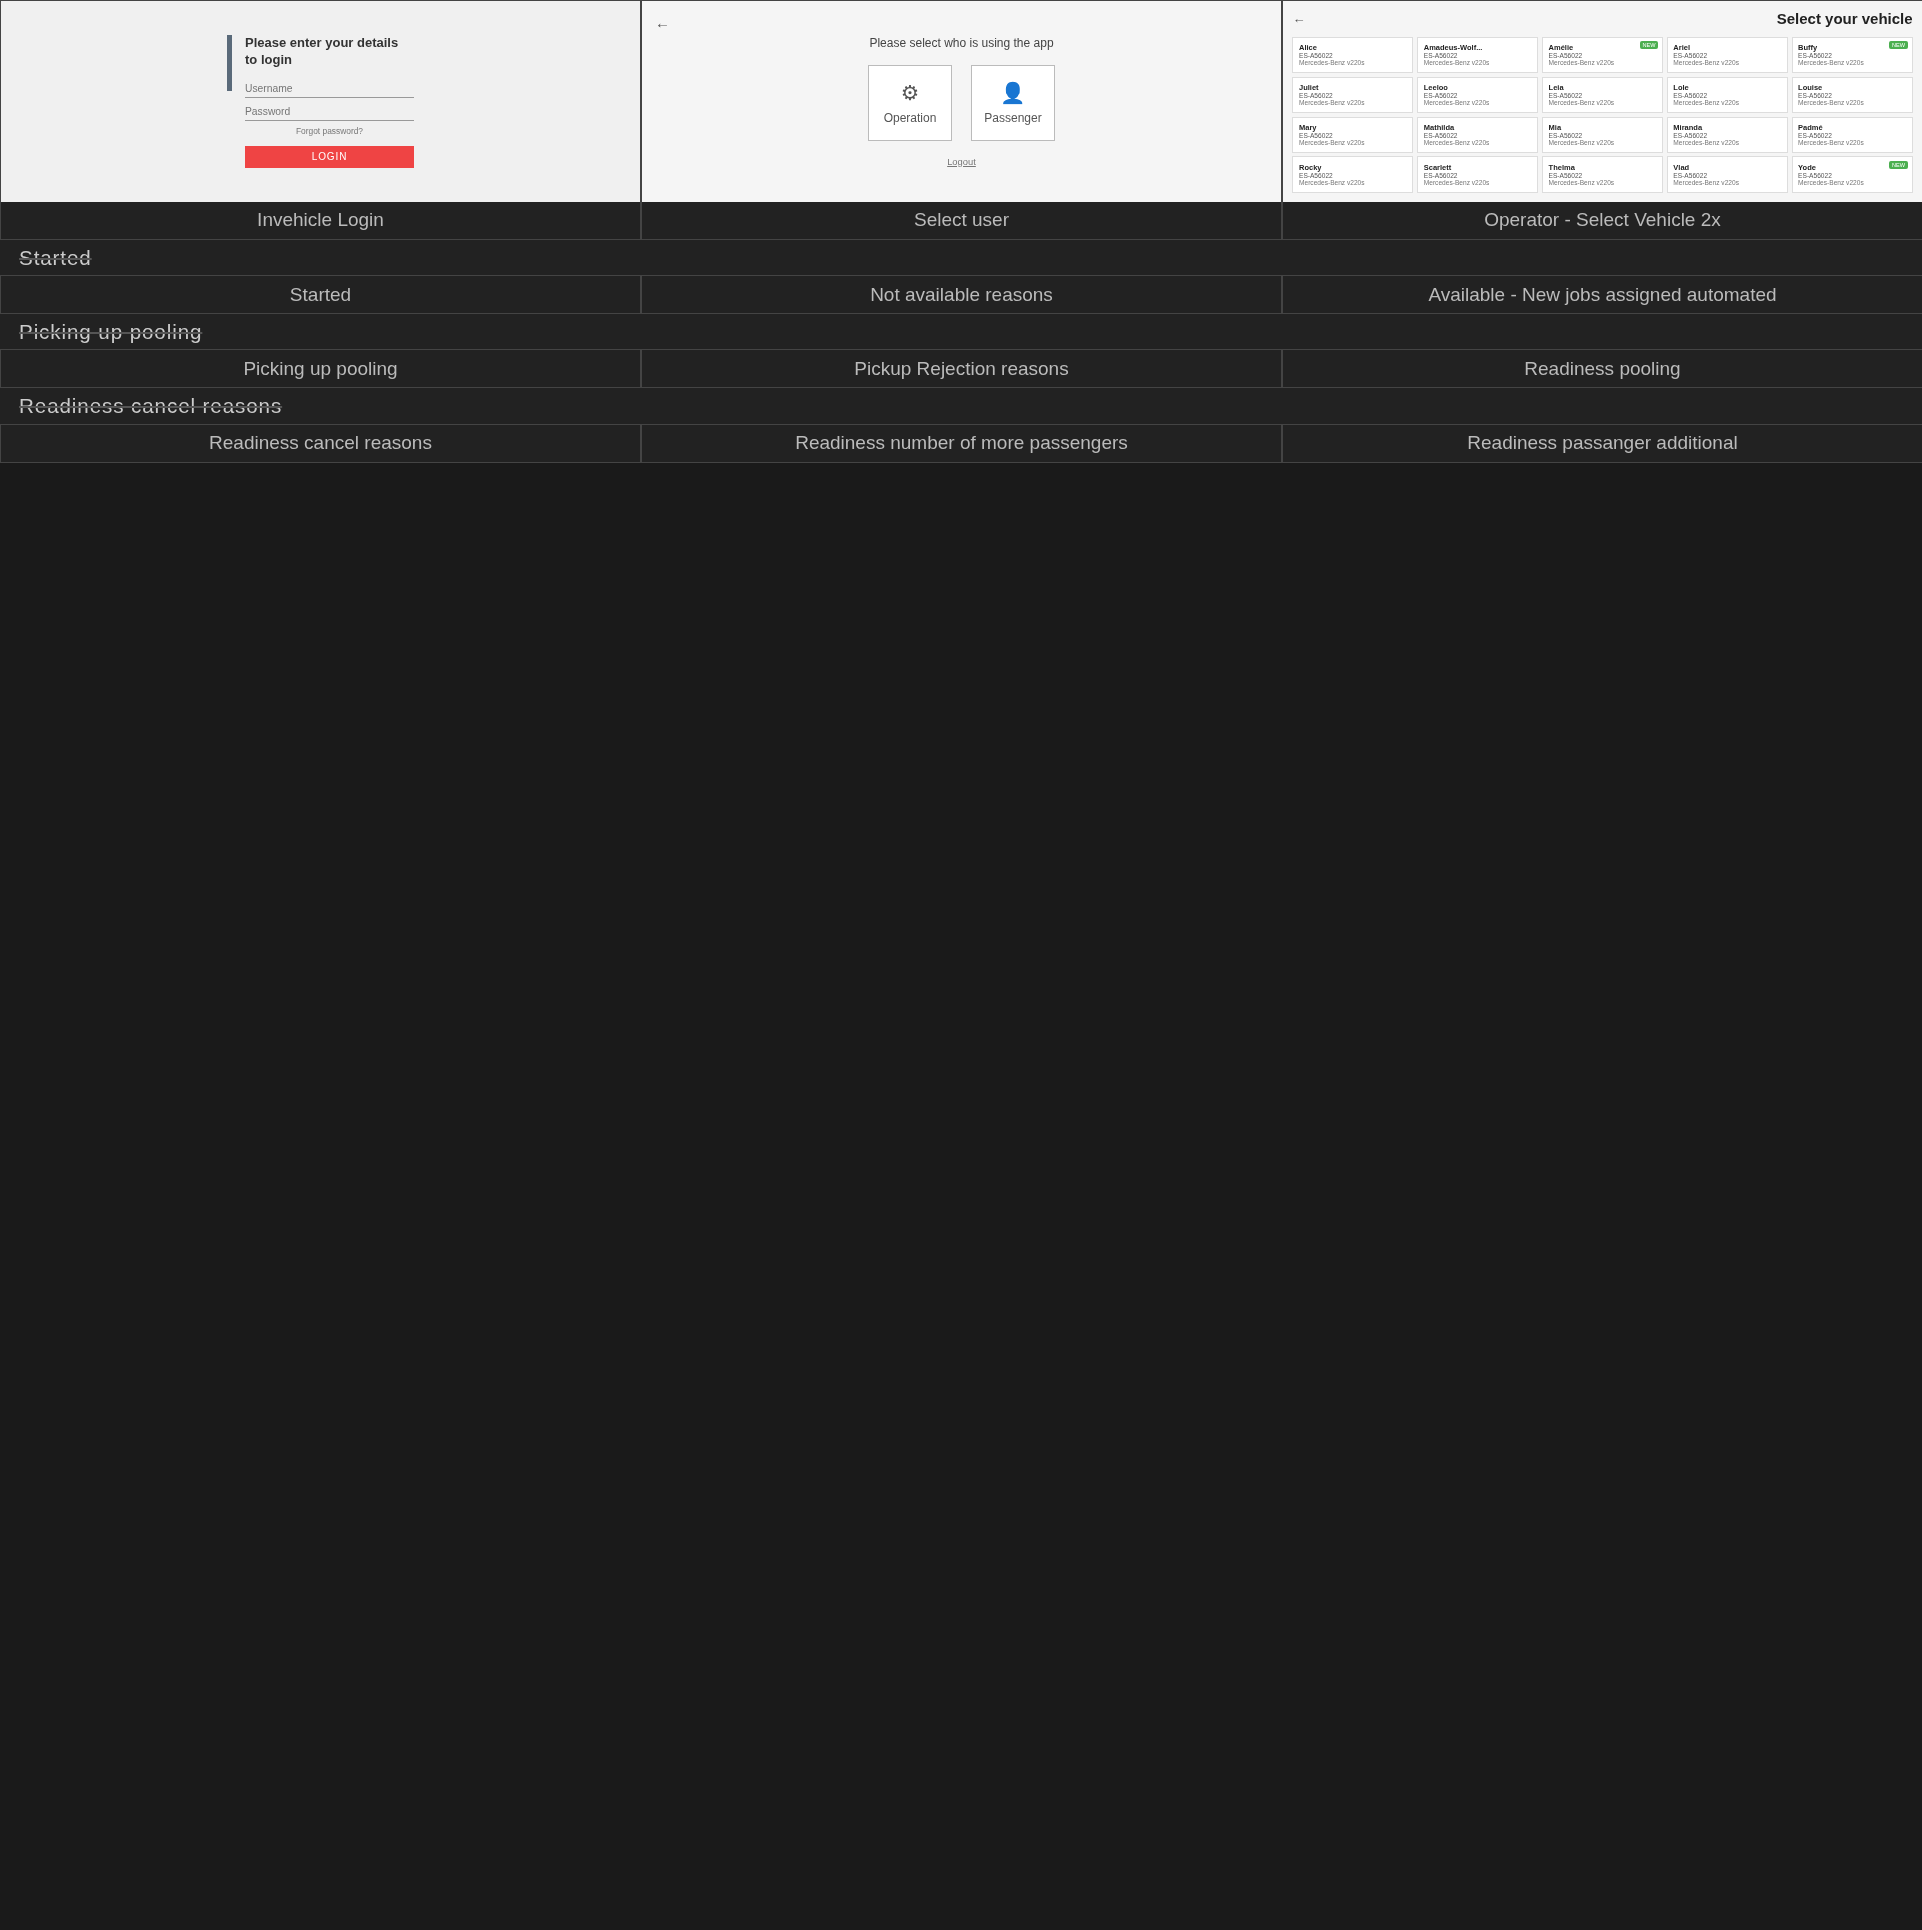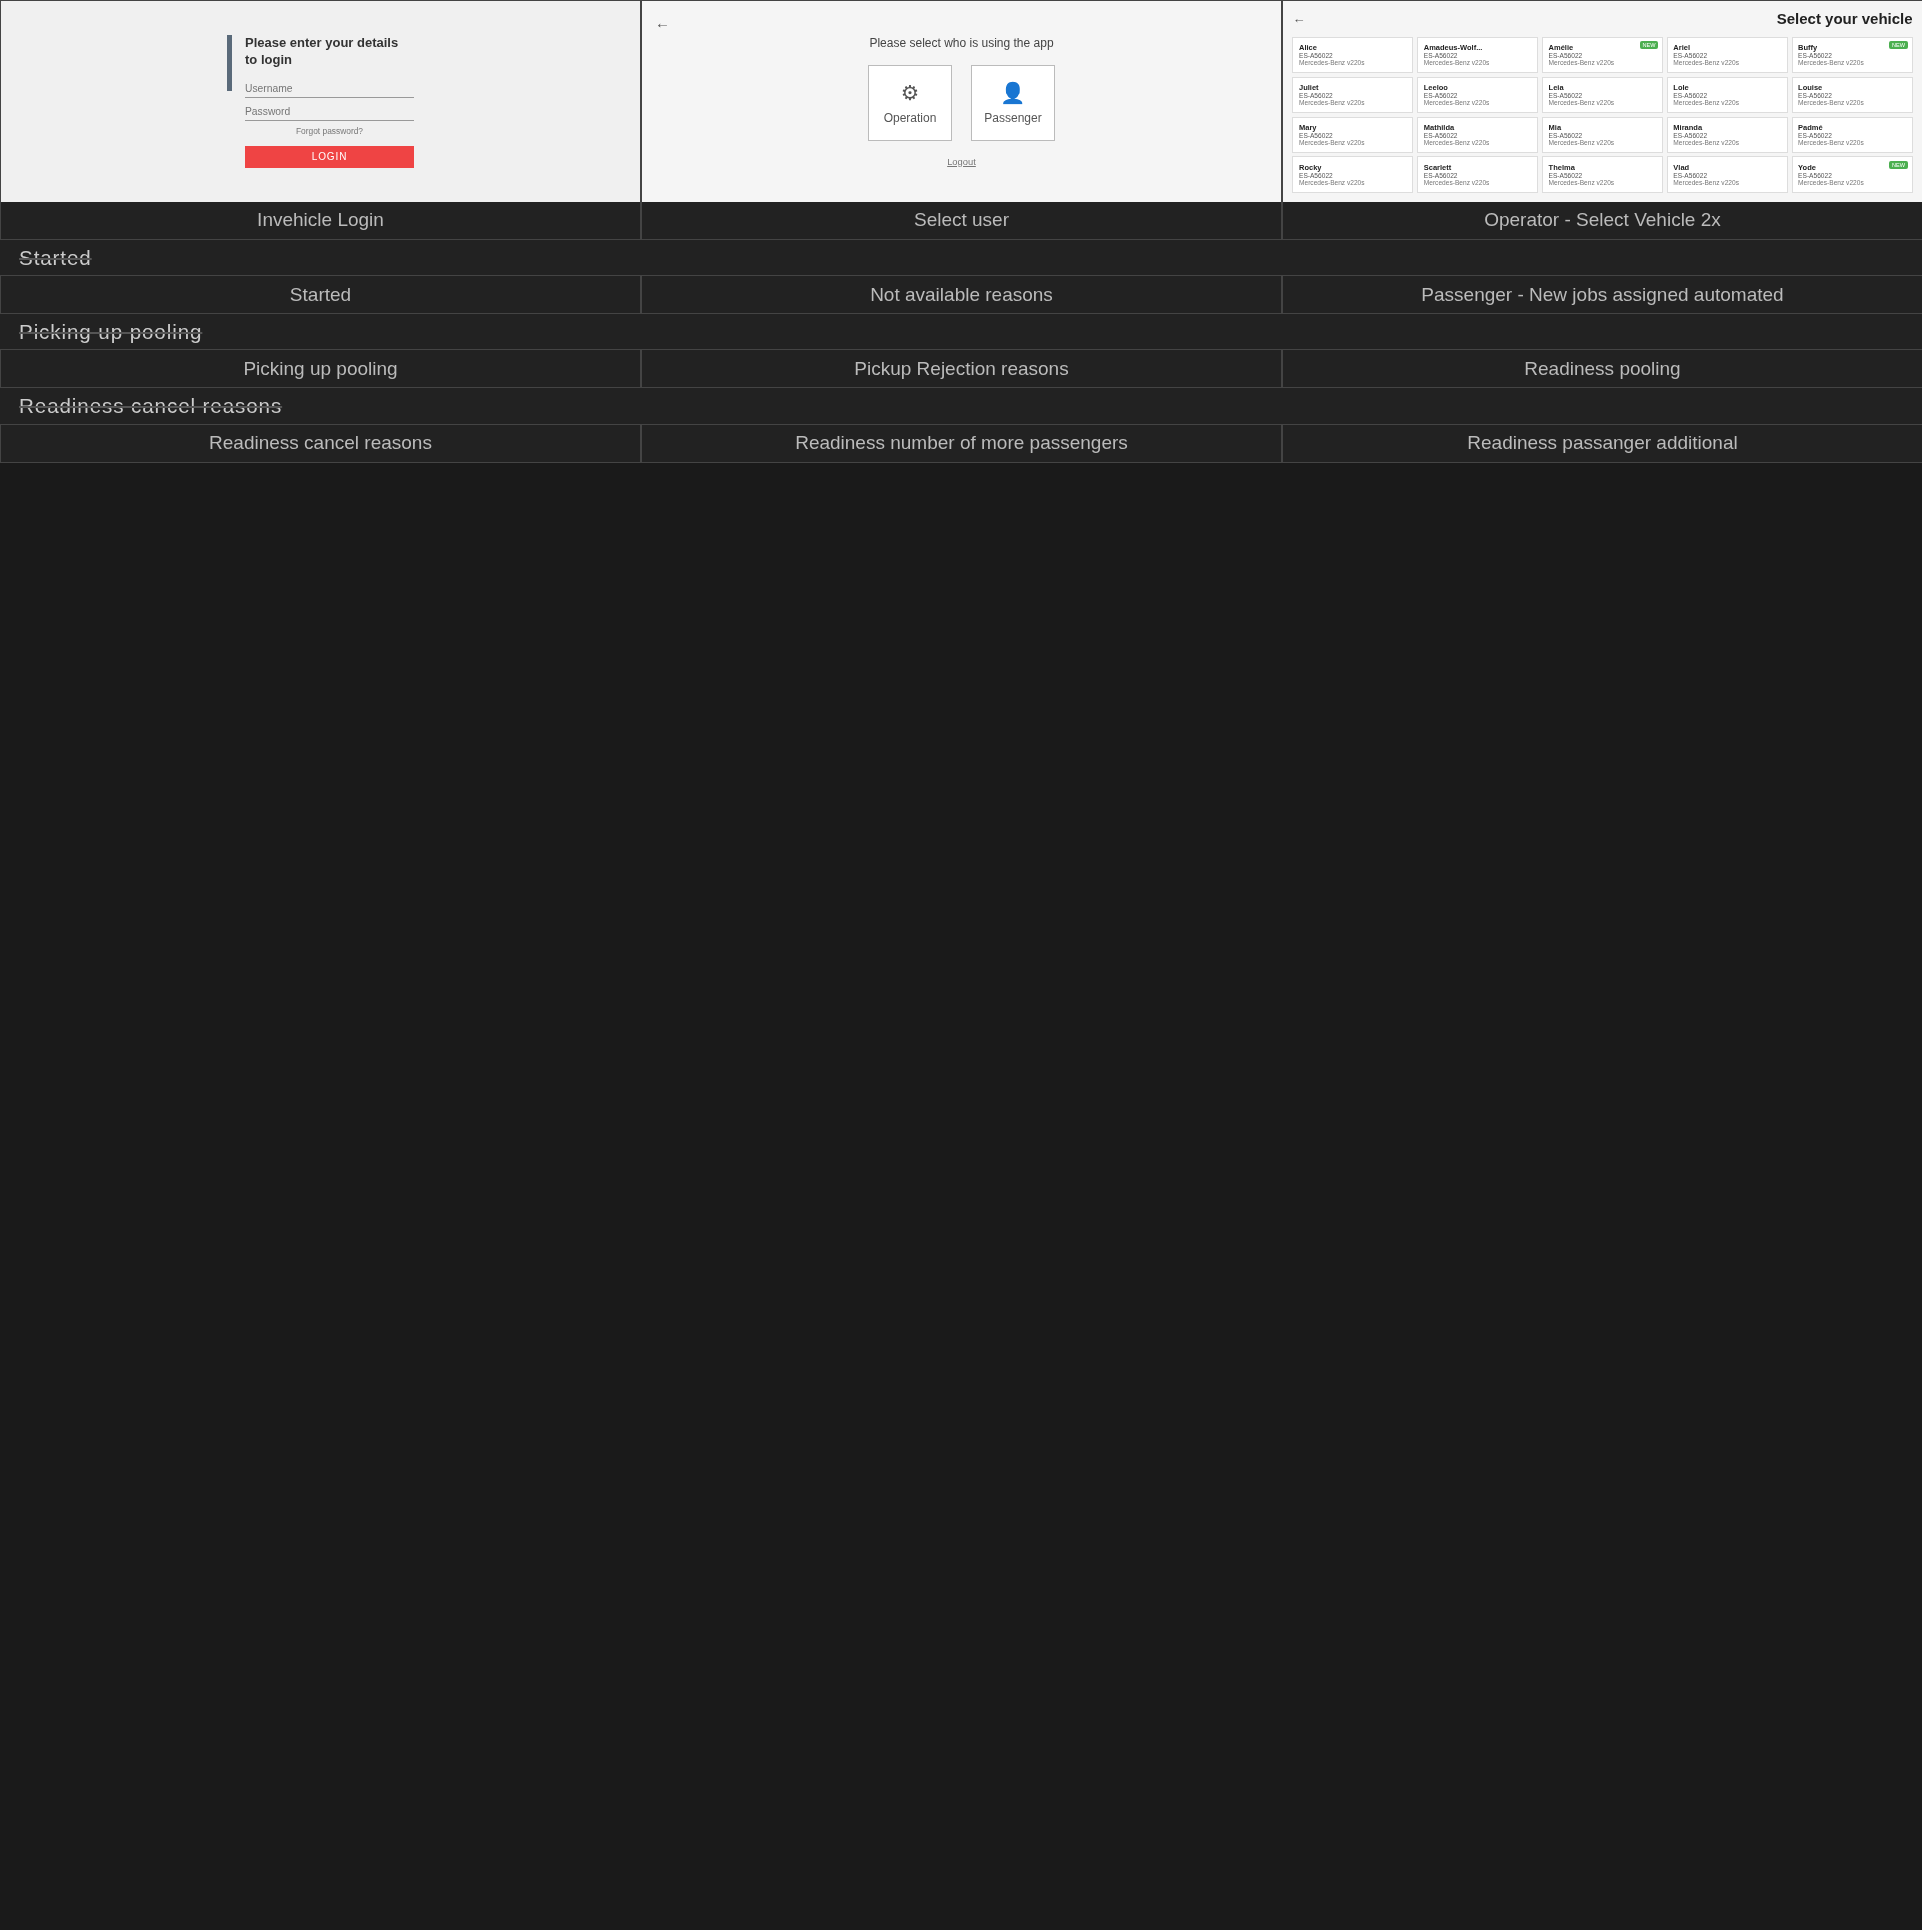--- a/index.html
+++ b/index.html
@@ -577,21 +577,21 @@
         <div class="map-grid-lines"></div>
 
         <div class="map-road-v" style="left:40%;"></div>
 
         <svg style="position:absolute;inset:0;width:100%;height:100%;z-index:5;pointer-events:none;">
           <polyline points="280,300 320,250 340,200 360,160 380,130" stroke="#4488ff" stroke-width="3" fill="none"></polyline>
         </svg>
 
       </div>
     </div>
-    <div class="cell-label">Passenger - New jobs assigned automated</div>
+    <div class="cell-label">Available - New jobs assigned automated</div>
   </div>
 
   <div class="row-label-bar">
     <span>Picking up pooling</span>
   </div>
 
   <div class="cell">
     <div class="cell-inner">
       <div class="map-screen">
         <div class="map-grid-lines"></div>

